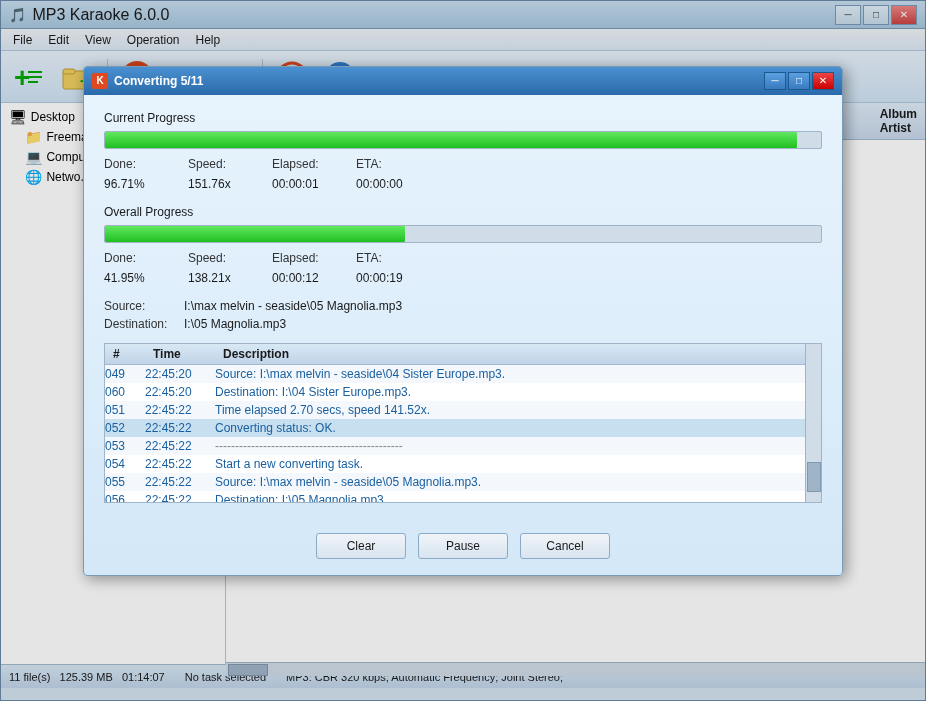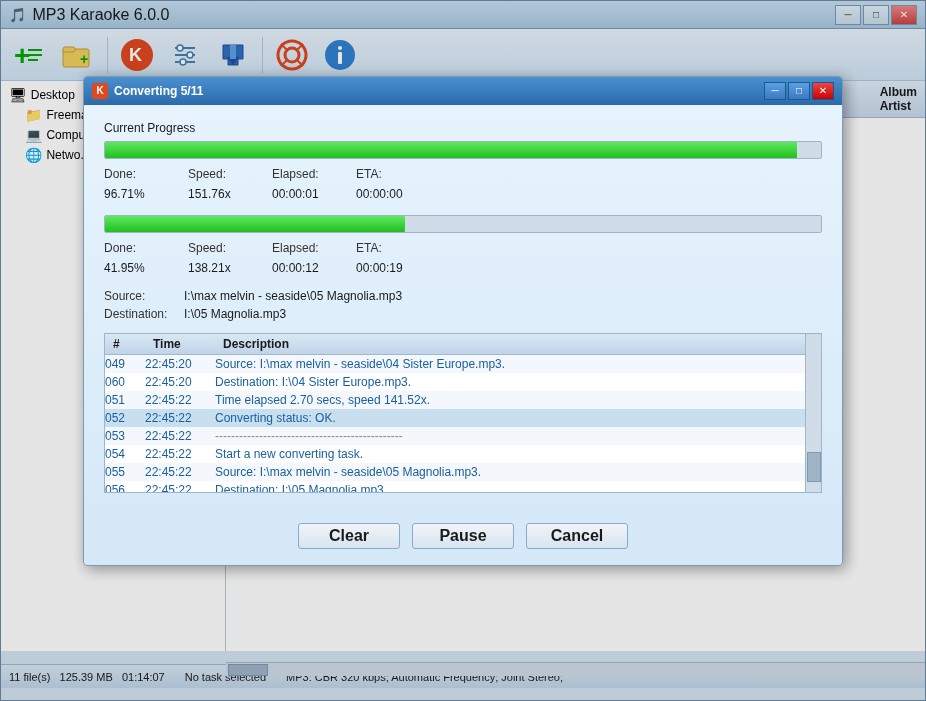--- a/index.html
+++ b/index.html
@@ -235,29 +235,28 @@
     .log-table tbody td.desc { color: #1a60a0; margin-top: 21px; }
     .log-table tbody td.sep { color: #888; }
 
     .modal-footer {
       display: flex;
       justify-content: center;
       gap: 12px;
       padding: 0 20px 16px;
     }
     .footer-btn {
-      width: 102px;
+      width: 90px;
       height: 26px;
       background: linear-gradient(to bottom, #f0f4f8, #d8e4f0);
       border: 1px solid #8aaac8;
       border-radius: 3px;
       cursor: pointer;
-      font-size: 16px;
-      color: #1a1a1a;
-      font-weight: bold;
+      font-size: 12px;
+      color: #1a1a1a;
     }
 
     .sort-arrow { color: #00aa00; font-size: 10px; }
 
     
     ::-webkit-scrollbar { width: 16px; }
     ::-webkit-scrollbar-track { background: #d0dce8; }
     ::-webkit-scrollbar-thumb { background: #a0b4c8; border: 1px solid #8098b0; }
   </style>
 </head>
@@ -268,20 +267,27 @@
   <div class="title-bar">
     <span style="margin-right:6px; font-size:14px;">🎵</span>
     <span class="title-bar-text">MP3 Karaoke 6.0.0</span>
     <div class="title-bar-buttons">
       <button class="title-btn">─</button>
       <button class="title-btn">□</button>
       <button class="title-btn close">✕</button>
     </div>
   </div>
 
+  <div class="menu-bar">
+    <span class="menu-item">File</span>
+    <span class="menu-item">Edit</span>
+    <span class="menu-item">View</span>
+    <span class="menu-item">Operation</span>
+    <span class="menu-item">Help</span>
+  </div>
 
   <div class="toolbar">
 
     <button class="tool-btn" title="Add Files">
       <svg width="36" height="36" viewBox="0 0 36 36">
         <text x="2" y="28" font-size="28" fill="#00aa00" font-weight="bold">+</text>
         <rect x="16" y="12" width="14" height="2" fill="#00aa00"></rect>
         <rect x="16" y="17" width="14" height="2" fill="#00aa00"></rect>
         <rect x="16" y="22" width="10" height="2" fill="#00aa00"></rect>
       </svg>
@@ -426,20 +432,21 @@
           <div class="stat-item">
             <span class="stat-label">Elapsed:</span>
             <span class="stat-value">00:00:01</span>
           </div>
           <div class="stat-item">
             <span class="stat-label">ETA:</span>
             <span class="stat-value">00:00:00</span>
           </div>
         </div>
 
+        <div class="section-label">Overall Progress</div>
         <div class="progress-container">
           <div class="progress-bar" style="width: 41.95%;"></div>
         </div>
         <div class="progress-stats">
           <div class="stat-item">
             <span class="stat-label">Done:</span>
             <span class="stat-value">41.95%</span>
           </div>
           <div class="stat-item">
             <span class="stat-label">Speed:</span>

